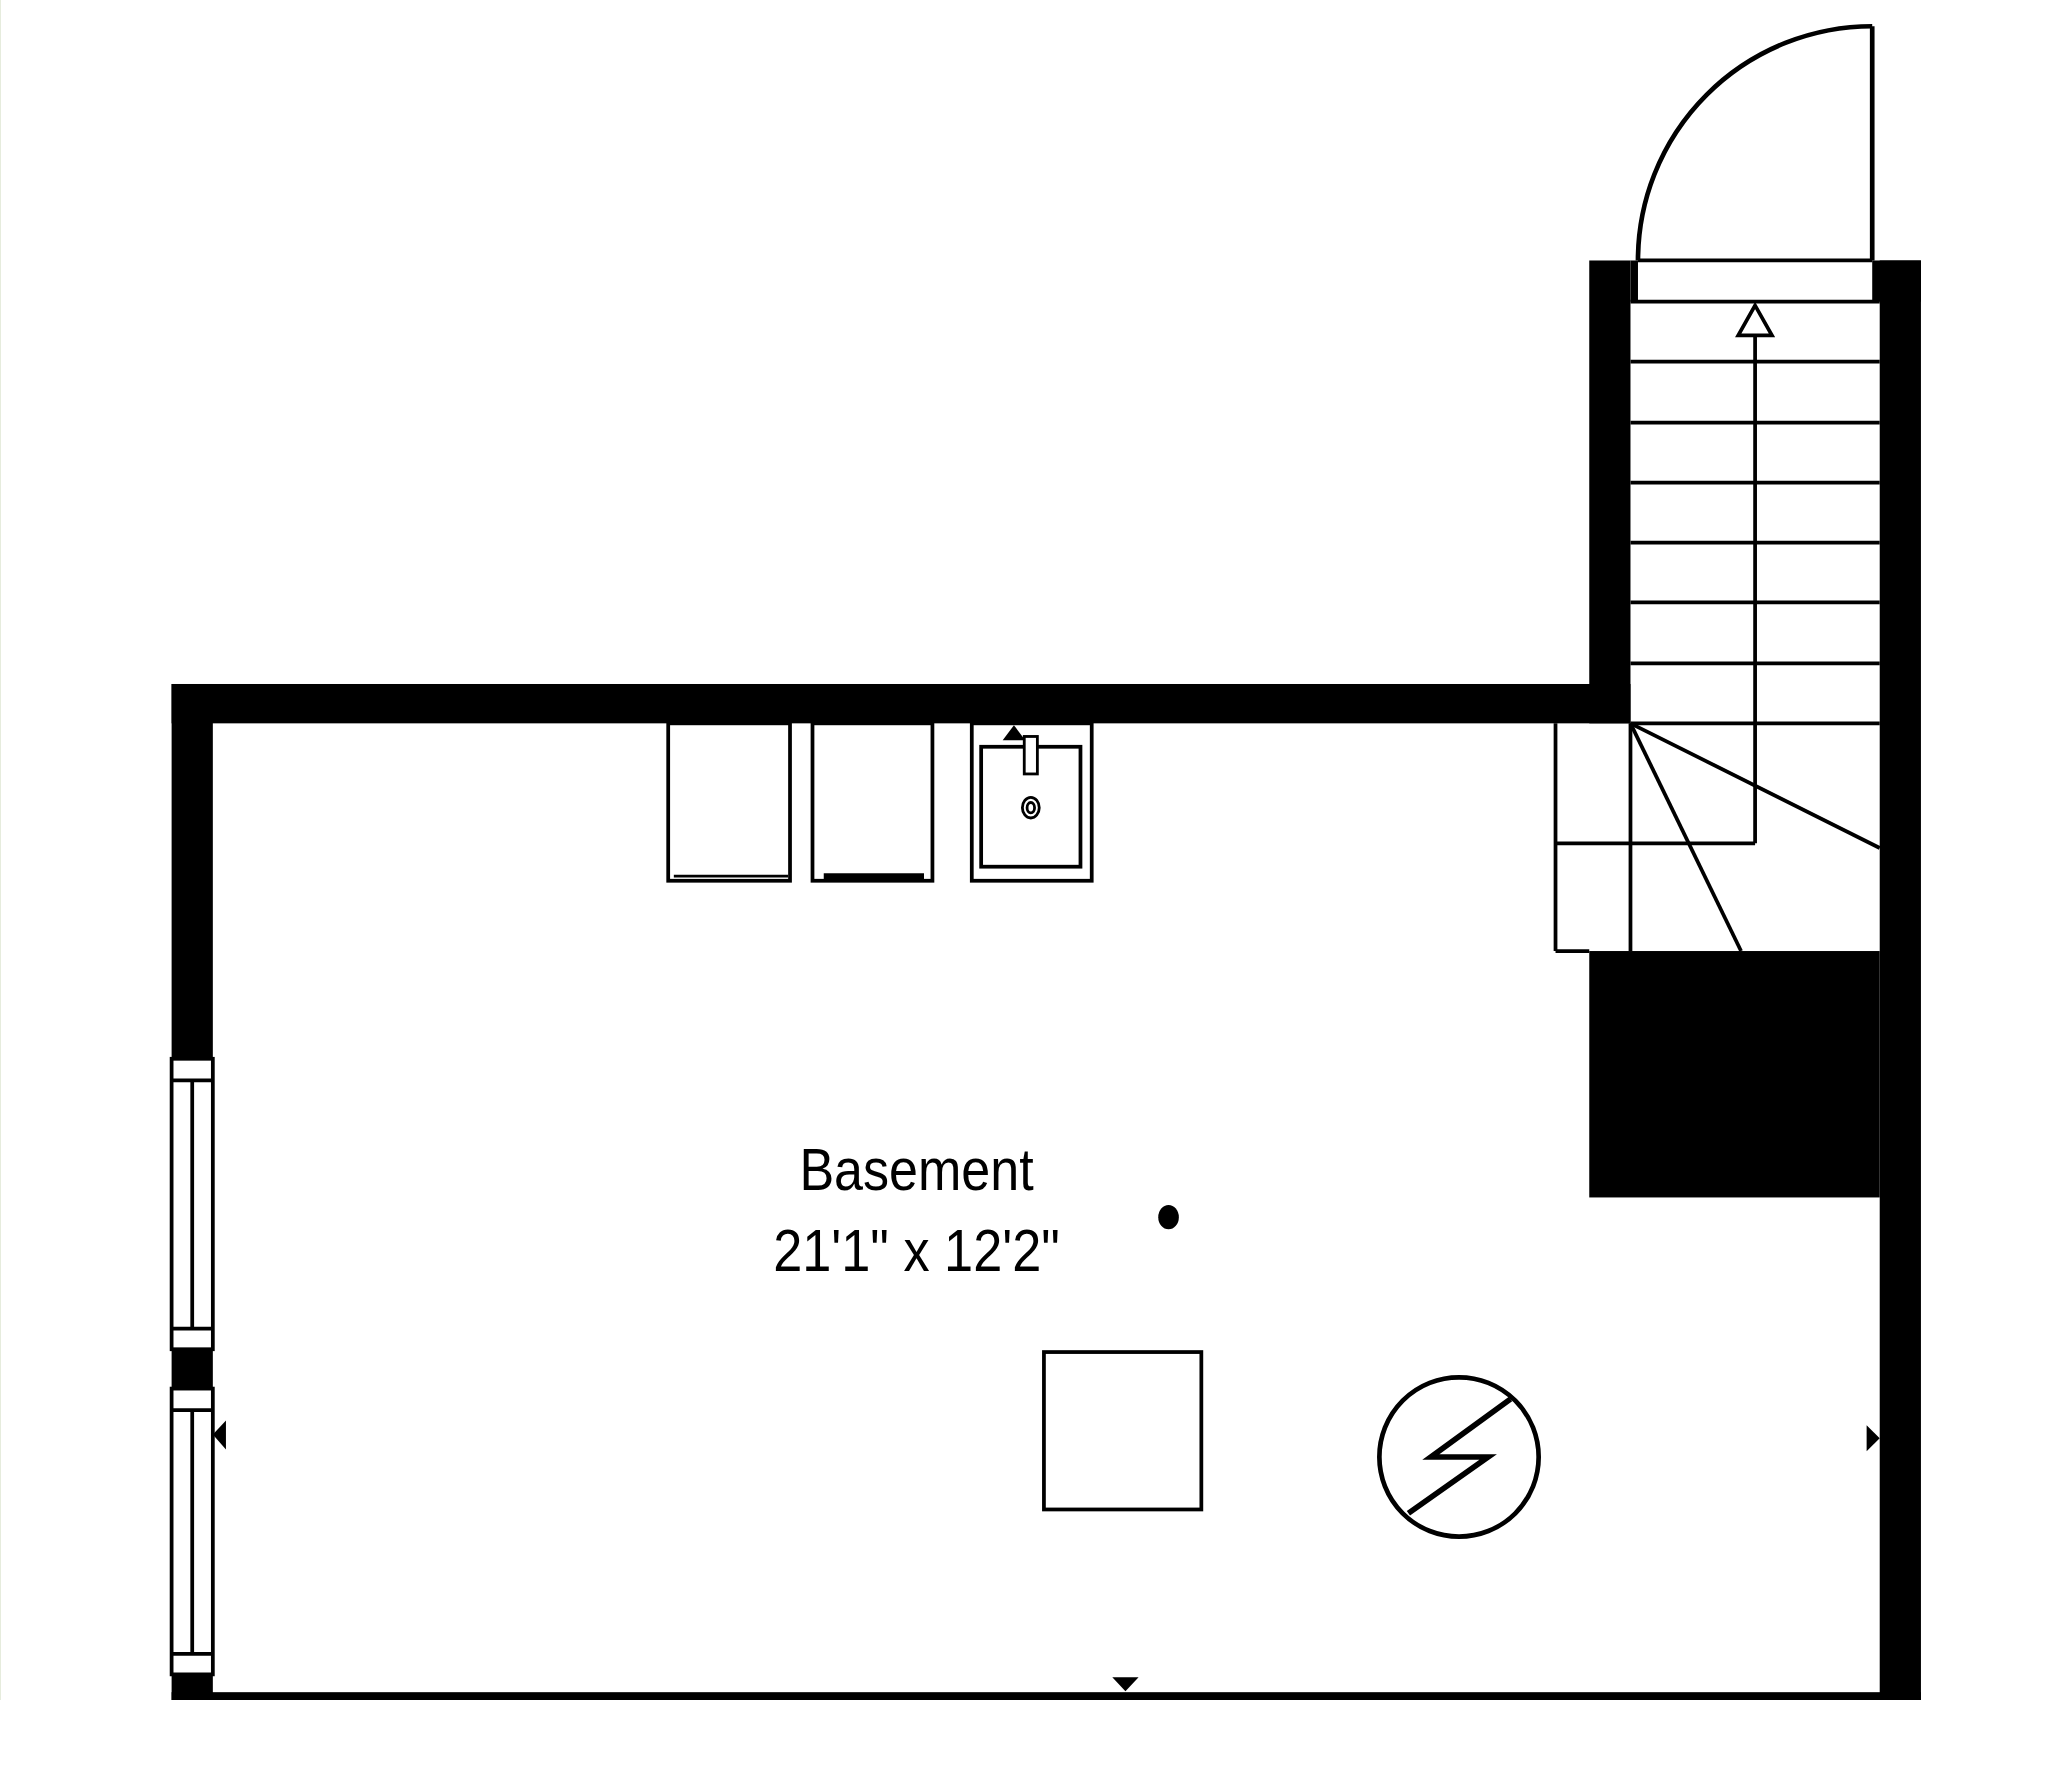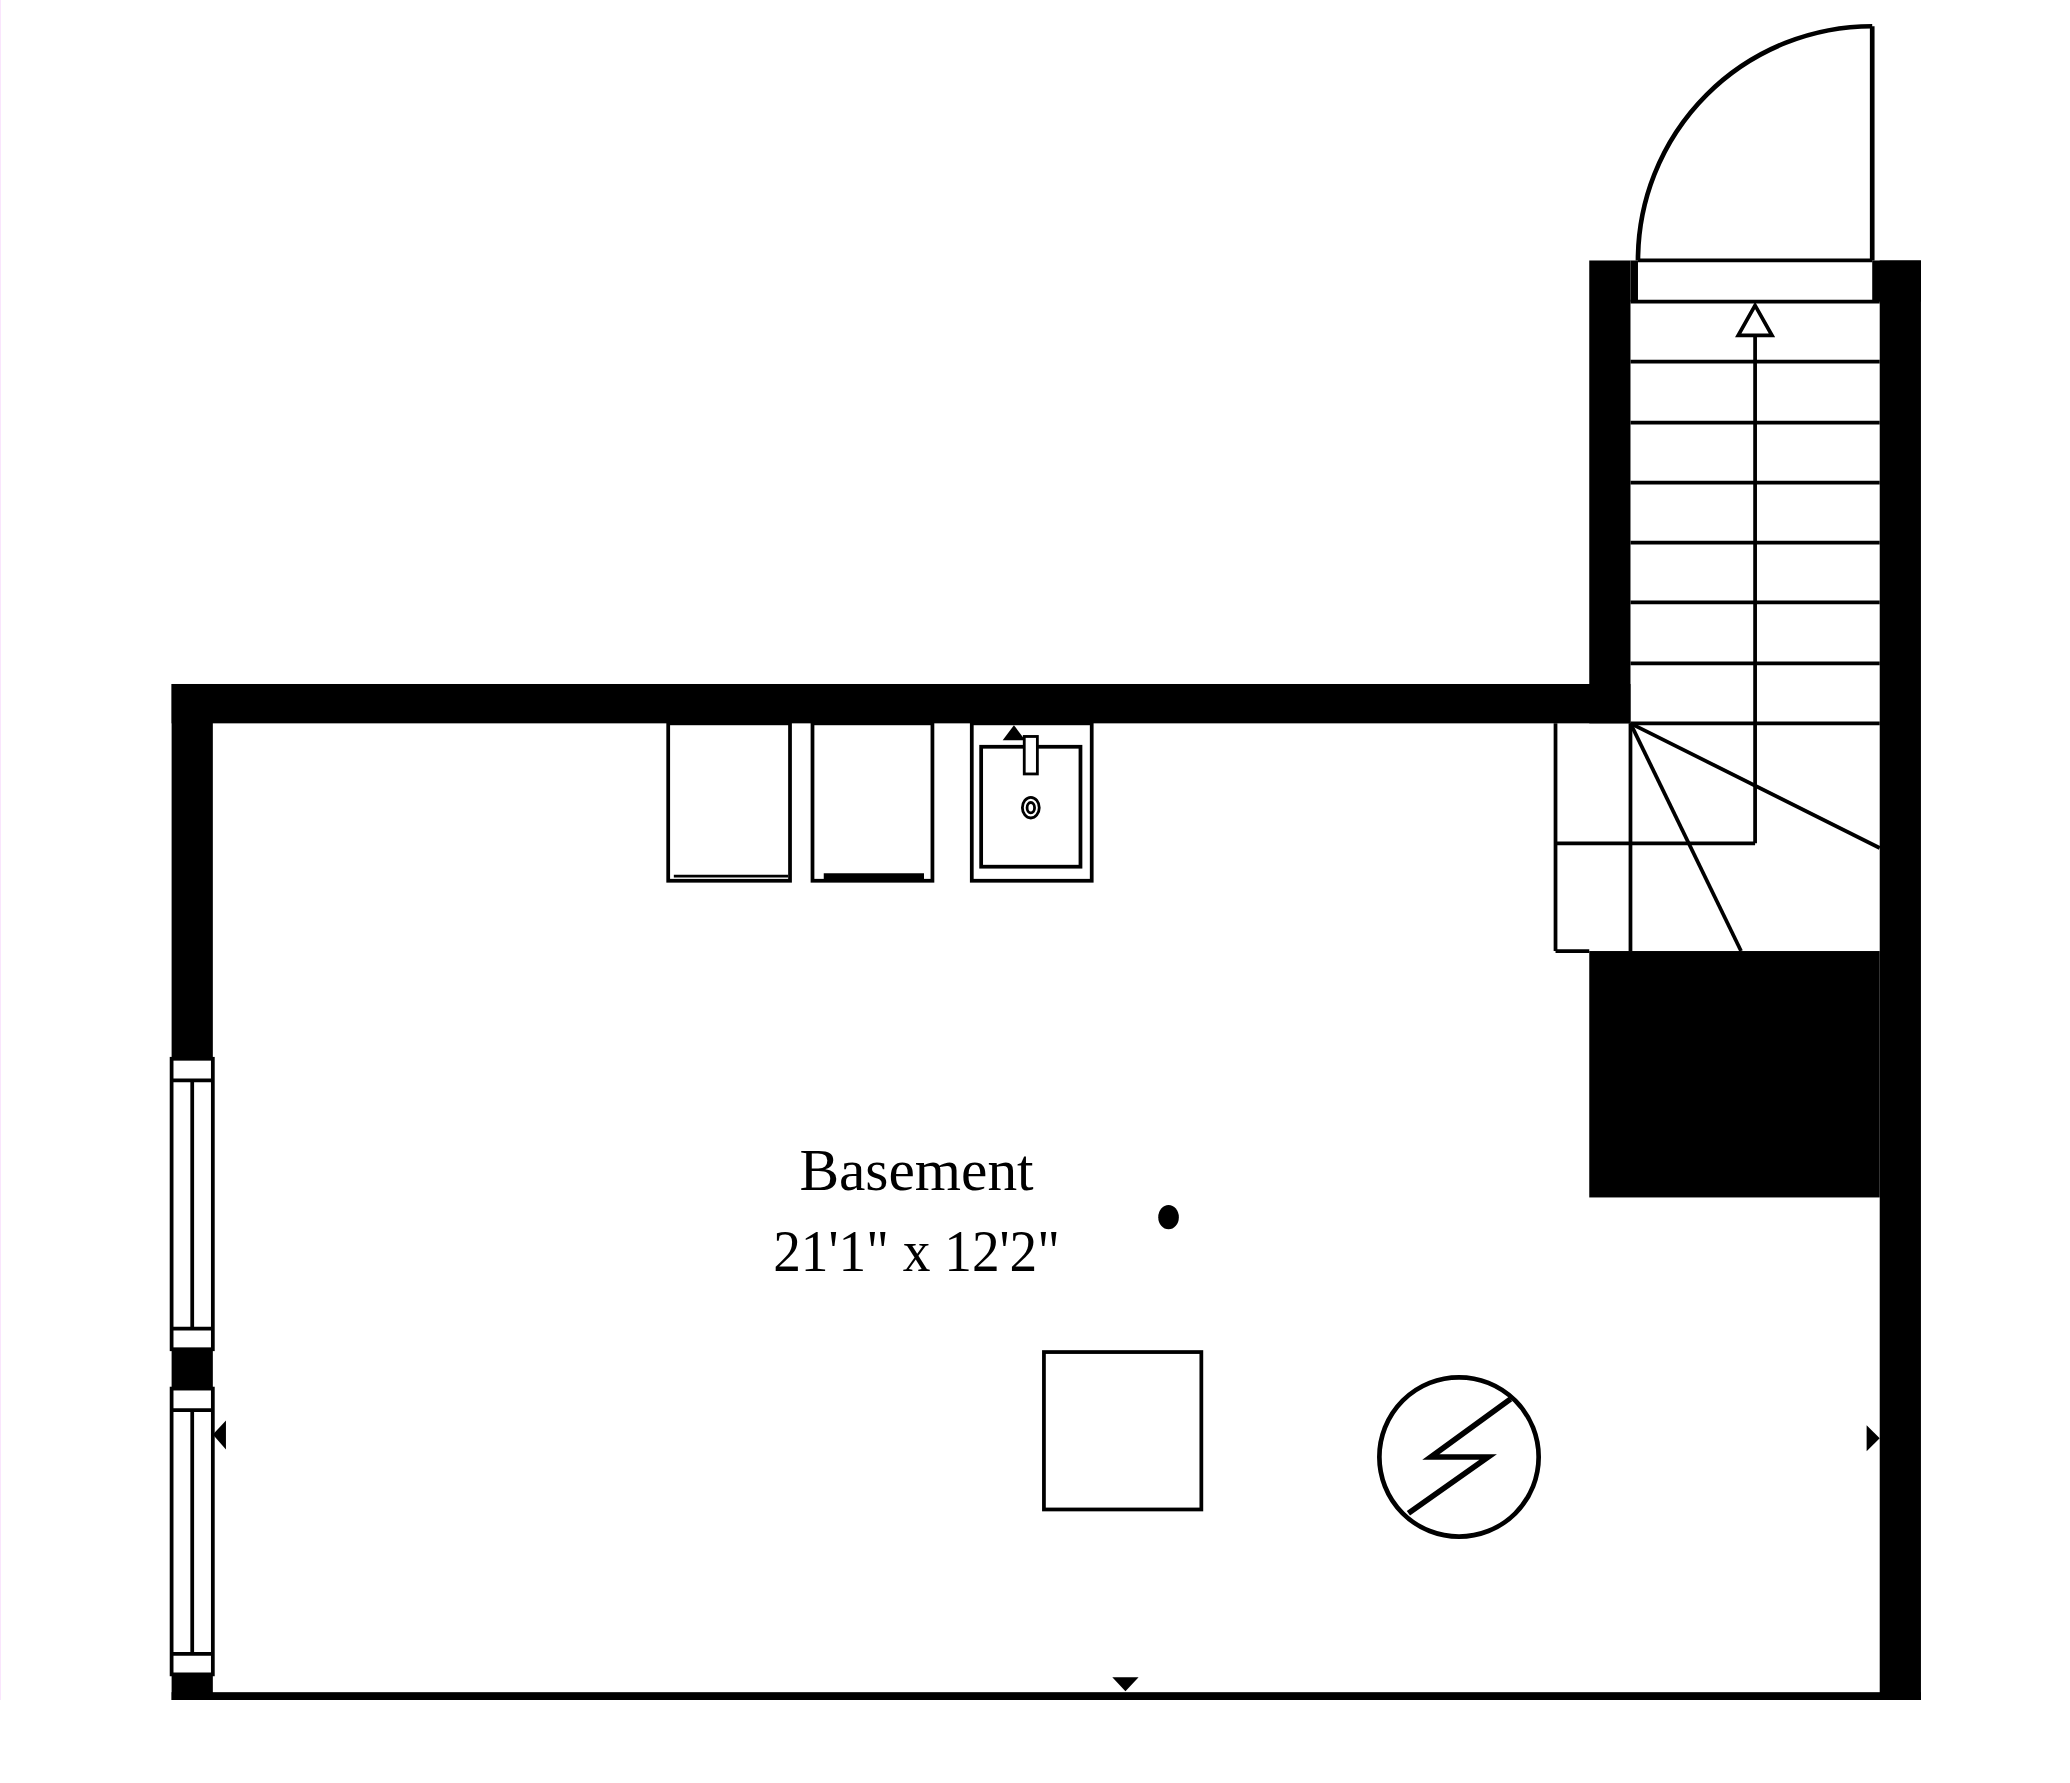--- a/index.html
+++ b/index.html
@@ -1,21 +1,21 @@
 <!DOCTYPE html>
 <html style="font-size:15px"><head>
 <meta charset="utf-8">
 <style>
   html, body { margin: 0; padding: 0; background: #ffffff; }
   #canvas {
     position: relative;
     width: 2071px;
     height: 1700px;
-    background: #d946ef;
-    font-family: Liberation Serif, serif;
+    background: #4d7c0f;
+    font-family: Liberation Sans, sans-serif;
   }
   svg { display: block; }
   .wall { fill: #000000; stroke: none; }
   .thin { stroke: #000000; stroke-width: 4; fill: none; }
   .thin3 { stroke: #000000; stroke-width: 3; fill: none; }
   .door { stroke: #000000; stroke-width: 5; fill: none; }
   .fixture { fill: #ffffff; stroke: #000000; stroke-width: 4; }
   .marker { fill: #000000; stroke: none; }
   .label { fill: #000000; }
 </style>

